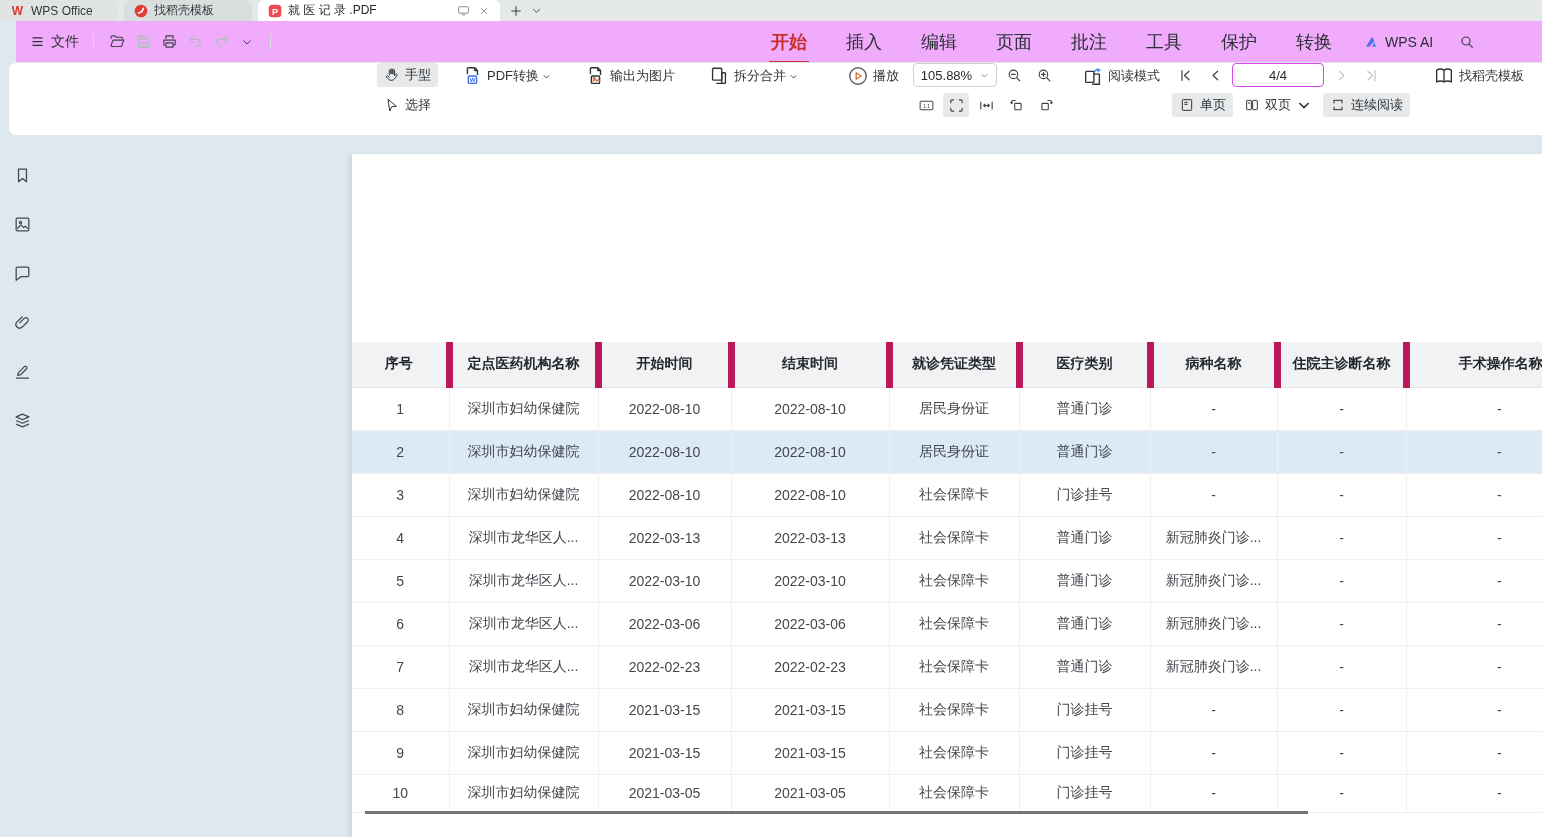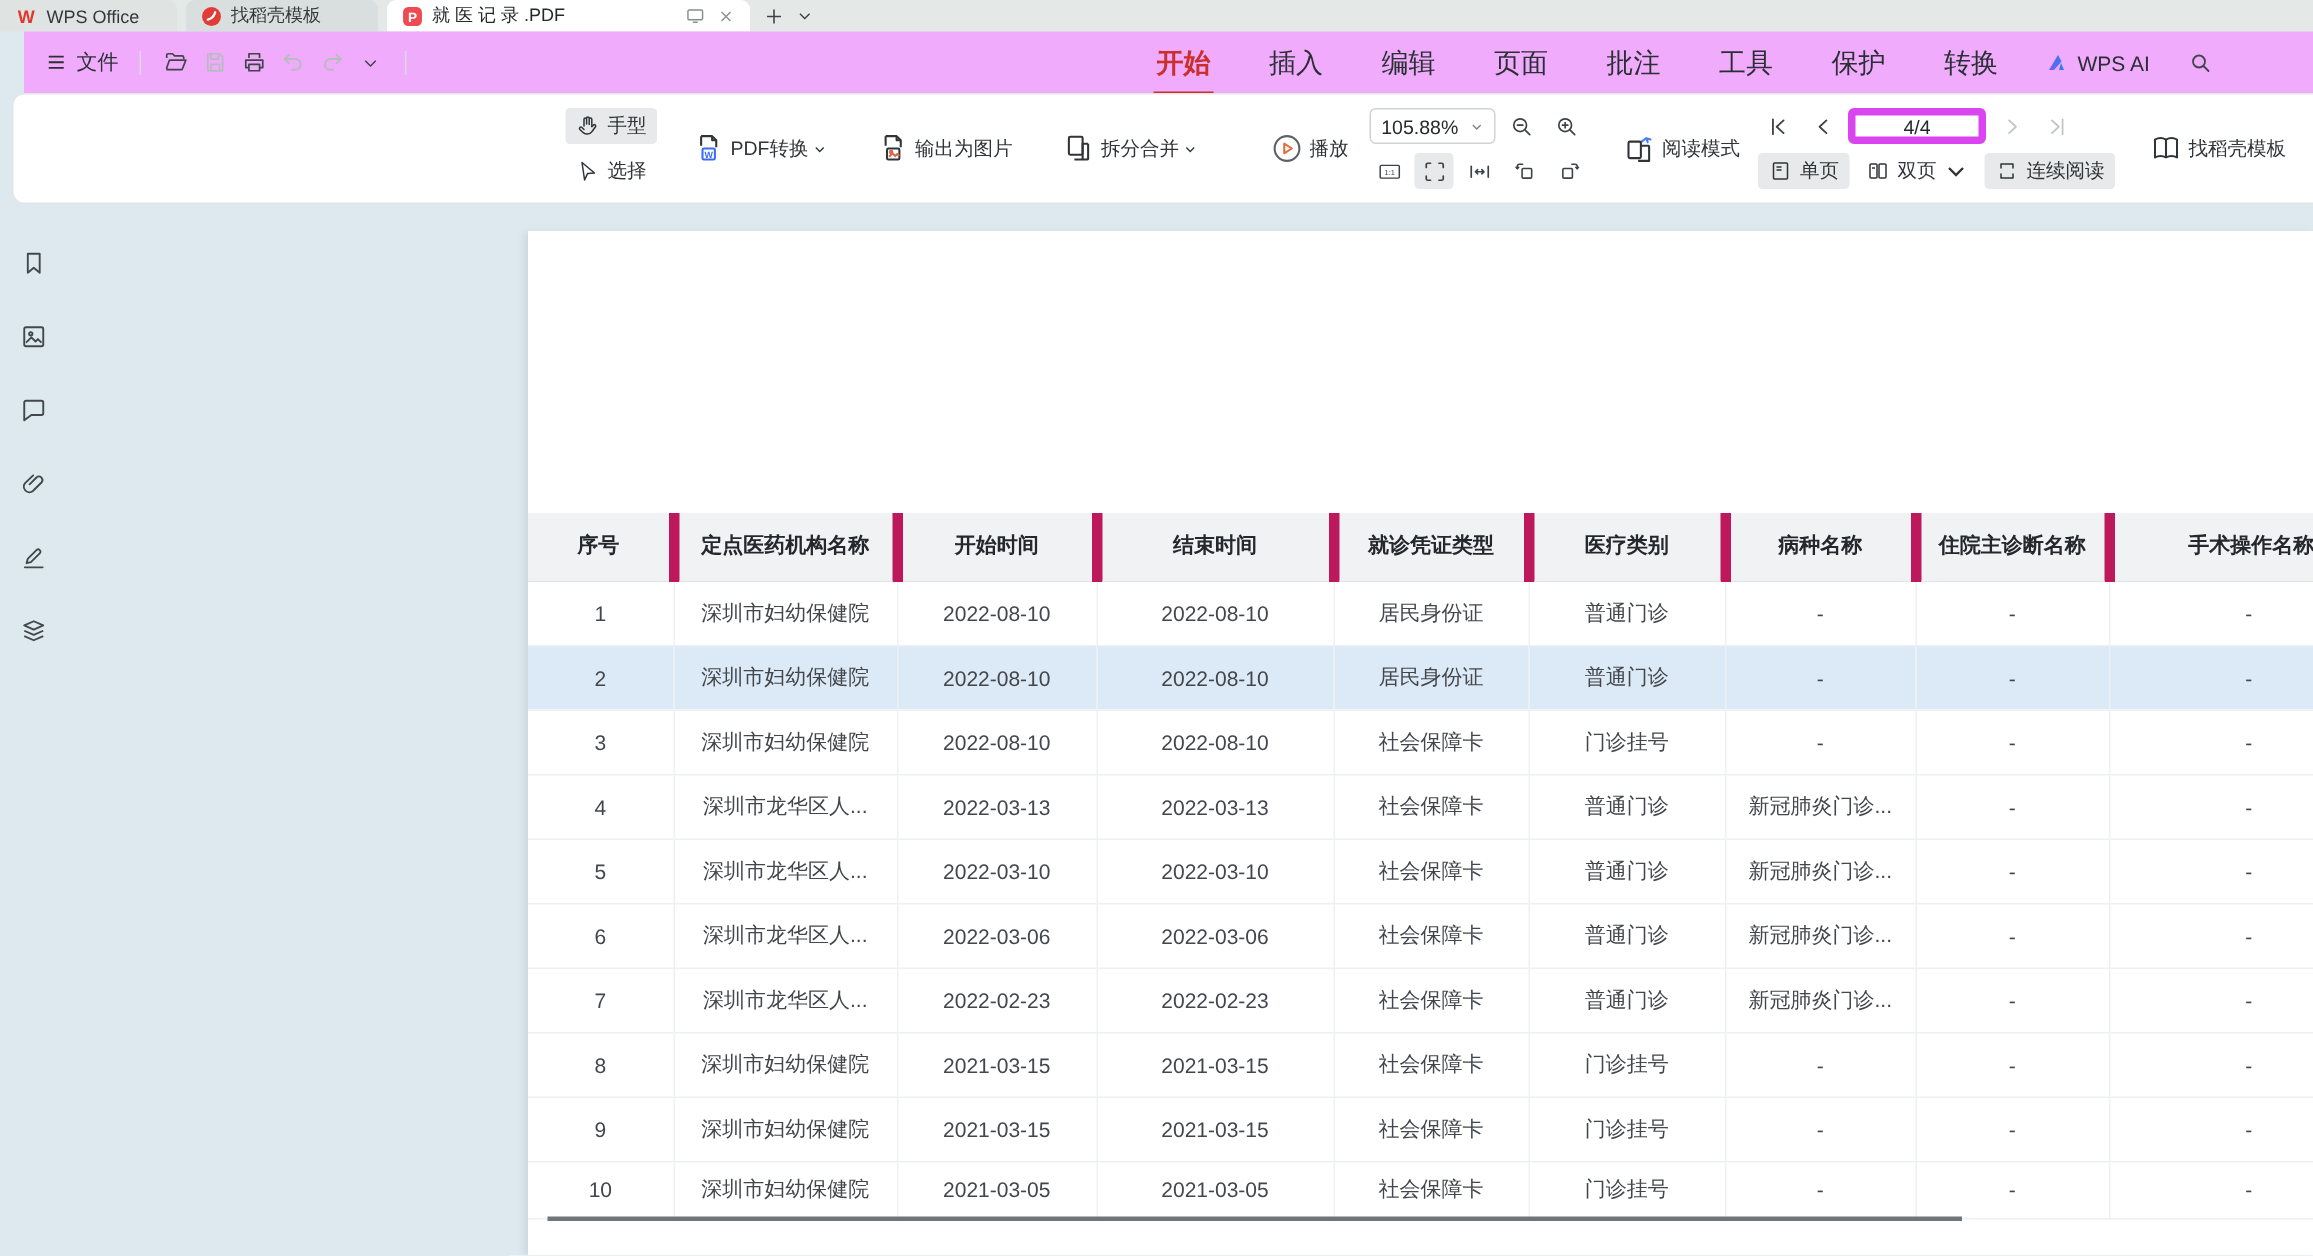--- a/index.html
+++ b/index.html
@@ -37,36 +37,36 @@
   .menu-item { position:relative; padding:4px 2px; }
   .menu-item.active { color:#c9302c; font-weight:bold; }
   .menu-item.active::after { content:""; position:absolute; left:0; right:0; bottom:-6px;
     height:3px; background:#c9302c; }
   .wpsai { margin-left:30px; display:flex; align-items:flex-start; gap:5px; font-size:14px; color:#2a2f33; }
   .msearch { margin-left:26px; color:#3f4549; }
 
   
   .ribbon { position:absolute; top:62px; left:8px; width:1534px; height:74px;
     background:#fff; border:1px solid #e3e6e6; border-right:none;
-    border-radius:8px 0 0 8px; display:flex; align-items:center;
+    border-radius:8px 0 0 8px; display:flex; align-items:flex-start;
     padding-left:368px; }
   .grp { display:flex; flex-direction:column; justify-content:center; gap:6px; }
   .rrow { display:flex; align-items:center; gap:4px; }
   .chip { display:flex; align-items:center; gap:5px; padding:3px 7px; border-radius:3px;
     font-size:13px; color:#2f3438; white-space:nowrap; }
   .chip.active { background:#e7e9ea; }
   .chip svg, .rowicon svg { width:16px; height:16px; }
   .stack { display:flex; flex-direction:row; align-items:center; gap:4px; padding:2px 8px;
     font-size:13px; color:#2f3438; white-space:nowrap;margin-left:15px; }
   .stack svg.big { width:22px; height:22px; }
   .stacklabel { display:flex; align-items:center; gap:3px; }
   .vdiv { width:1px; height:56px; background:#e5e8e8; margin:0 9px; }
   .zoombox { width:84px; height:24px; border:1px solid #cfd3d4; border-radius:4px;
     display:flex; align-items:center; justify-content:center; gap:8px; font-size:13px; color:#26292c; }
-  .pagebox { width:92px; height:24px; border:5px solid #d946ef; border-radius:4px;
+  .pagebox { width:92px; height:24px; border:1px solid #d946ef; border-radius:4px;
     display:flex; align-items:center; justify-content:center; font-size:13px; color:#26292c; }
   .iconbtn { min-width:26px; height:24px; display:flex; align-items:center; justify-content:center;
     border-radius:3px; color:#3d4247; padding:0 3px; }
   .iconbtn.active { background:#e7e9ea; }
   .iconbtn svg { width:17px; height:17px; }
   .iconbtn.disabled { color:#c0c5c7; }
   .chev { width:9px; height:9px; }
 
   
   .content { position:absolute; top:136px; left:0; right:0; bottom:0; background:#dde9ee; }

